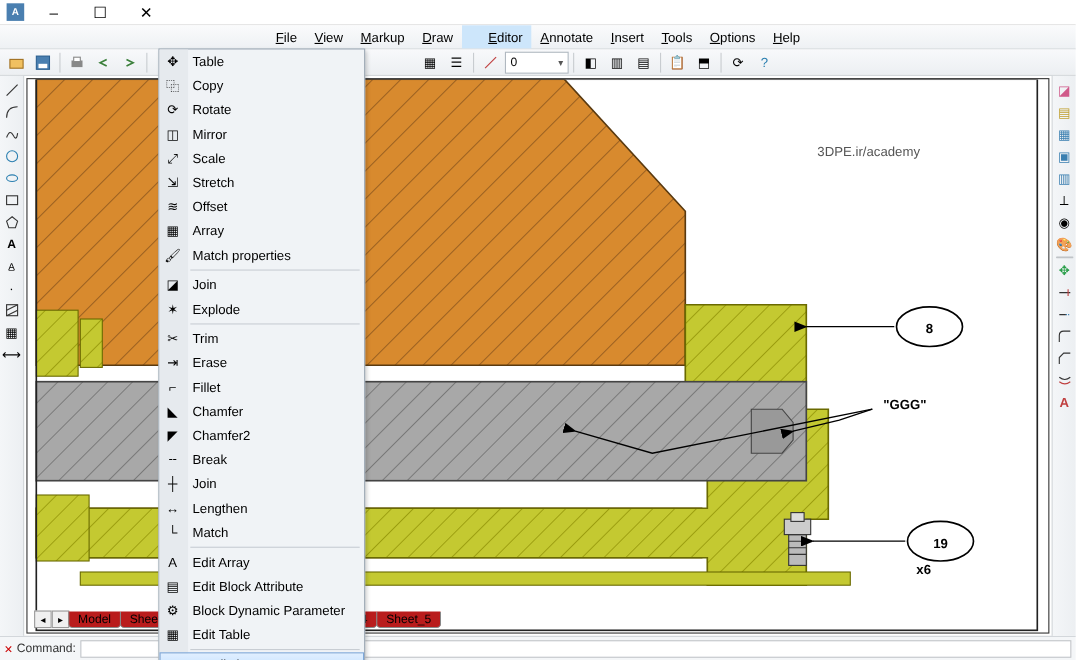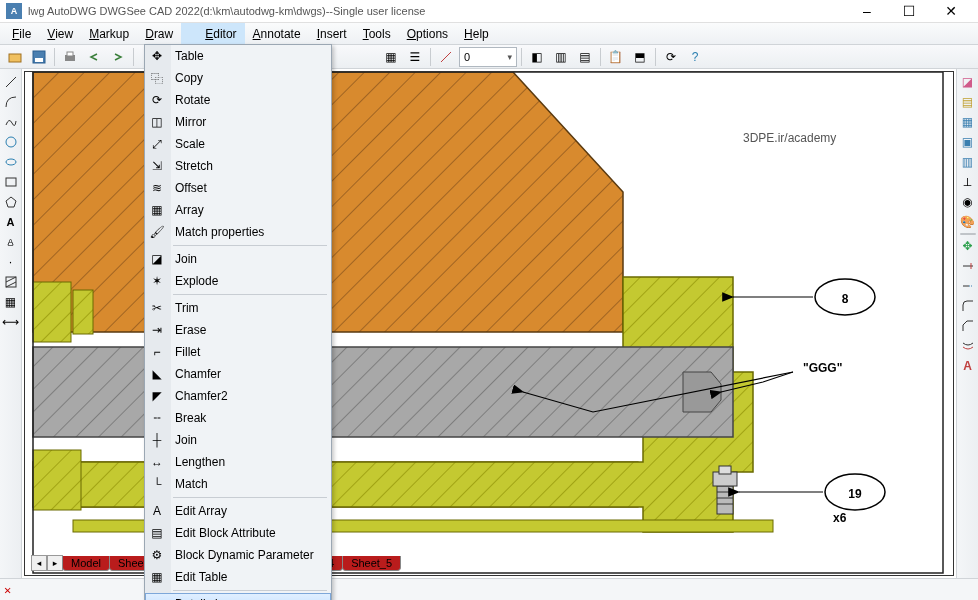--- a/index.html
+++ b/index.html
@@ -4,21 +4,21 @@
 <style>
 * { margin: 0; padding: 0; box-sizing: border-box; font-family: "Segoe UI", Tahoma, sans-serif; font-size: 12px; }
 body { width: 978px; height: 600px; background: #fff; overflow: hidden; position: relative; }
 
 .titlebar { height: 23px; background: #fff; display: flex; align-items: center; padding: 0 6px; border-bottom: 1px solid #e0e0e0; }
 .titlebar .app-icon { width: 16px; height: 16px; background: #4a7fb0; margin-right: 6px; display: flex; align-items: center; justify-content: center; color: #fff; font-size: 9px; font-weight: bold; }
 .titlebar .title { flex: 1; font-size: 11px; color: #555; }
 .win-controls { display: flex; gap: 0; }
 .win-btn { width: 42px; height: 23px; display: flex; align-items: center; justify-content: center; font-size: 14px; cursor: pointer; }
 
-.menubar { height: 22px; background: linear-gradient(#fafbfc,#eef1f4); border-bottom: 1px solid #d0d4d8; display: flex; align-items: stretch; padding: 0 4px; }
+.menubar { height: 22px; background: linear-gradient(#fafbfc,#eef1f4); border-bottom: 1px solid #d0d4d8; display: flex; align-items: stretch; padding: 0 4px; justify-content: center; }
 .menuitem { padding: 2px 8px; display: flex; align-items: center; cursor: pointer; }
 .menuitem.open { background: #cde6fb; padding-left: 24px; }
 .menuitem u { text-decoration: underline; }
 
 .toolbar-row { height: 24px; background: linear-gradient(#f8f9fb,#eceff2); border-bottom: 1px solid #d0d4d8; display: flex; align-items: center; padding: 0 4px; gap: 2px; }
 .tb-btn { width: 22px; height: 20px; display: flex; align-items: center; justify-content: center; border: 1px solid transparent; border-radius: 2px; cursor: pointer; }
 .tb-sep { width: 1px; height: 18px; background: #c8ccd0; margin: 0 2px; }
 .tb-drop { width: 58px; height: 20px; border: 1px solid #b0b8c0; background: #fff; font-size: 11px; display: flex; align-items: center; padding: 0 4px; position: relative; }
 .tb-drop::after { content: "▾"; position: absolute; right: 4px; font-size: 9px; color: #555; }
 
@@ -50,21 +50,20 @@
 
 .hatch-pat { stroke: #7a4a1a; stroke-width: 1.2; }
 .hatch-y { stroke: #8a8a00; stroke-width: 1.2; }
 .hatch-g { stroke: #555; stroke-width: 1; }
 </style>
 </head>
 <body>
 
 <div class="titlebar">
   <div class="app-icon">A</div>
-  <div class="title">lwg AutoDWG DWGSee CAD 2022(d:\km\autodwg-km\dwgs)--Single user license</div>
   <div class="win-controls">
     <div class="win-btn">–</div>
     <div class="win-btn">☐</div>
     <div class="win-btn close">✕</div>
   </div>
 </div>
 
 <div class="menubar" id="menubar">
     <div class="menuitem">
       <span><u>F</u>ile</span>
@@ -427,13 +426,17 @@
       <div class="ctx-sep"></div>
       <div class="ctx-item hovered">
         <span class="ico">◎</span>
         <span>Detail view</span>
       </div>
     </div>
 </div>
 
 <div class="command-bar">
   <span class="cmd-x">✕</span>
+  <div class="cmd-input-wrap">
+    <span class="cmd-label">Command:</span>
+    <input class="cmd-input" value="" style="">
+  </div>
 </div>
 
 </body></html>

